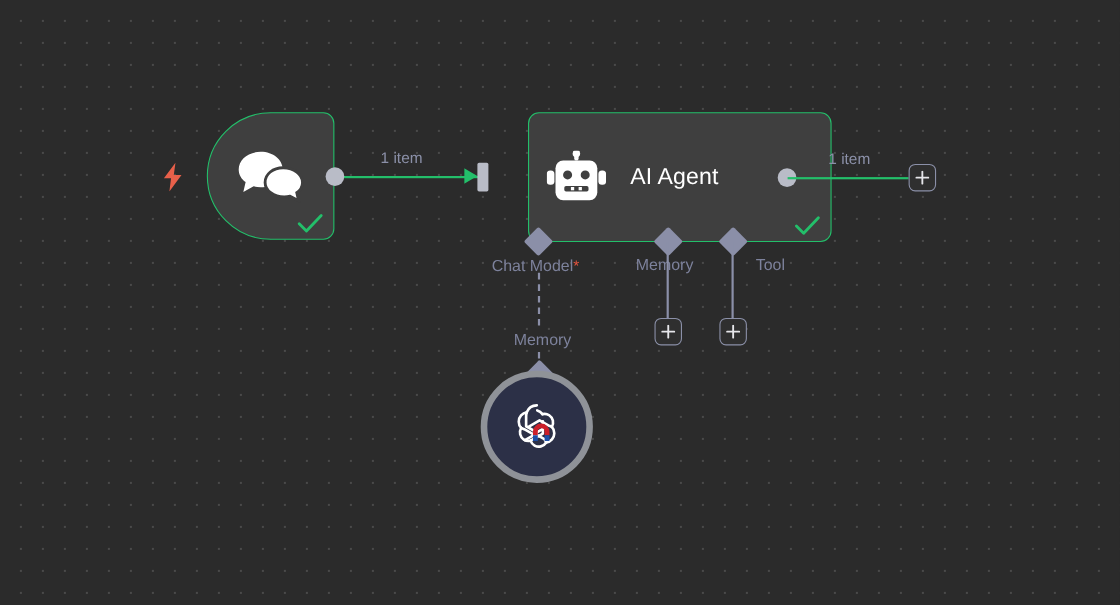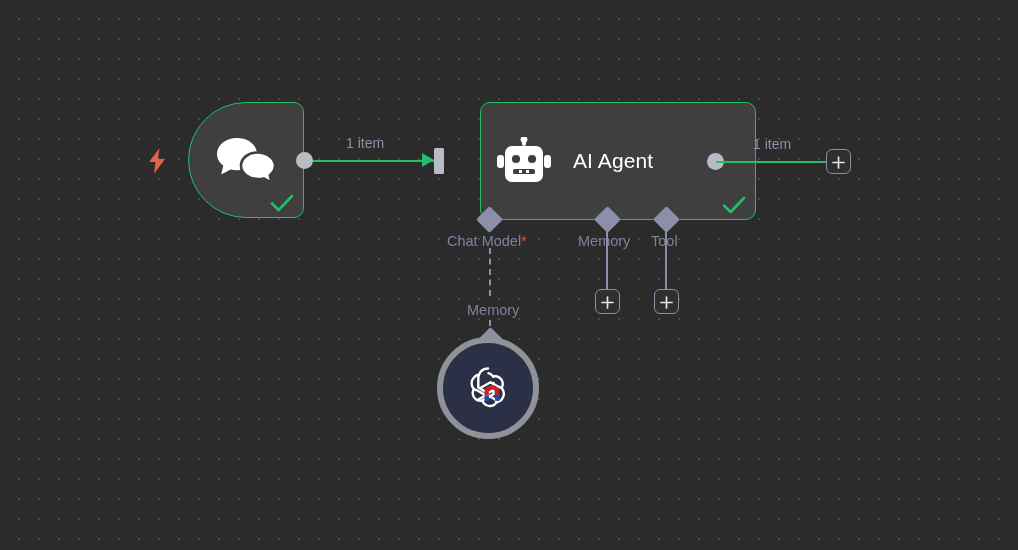--- a/index.html
+++ b/index.html
@@ -135,21 +135,21 @@
 
   
   .sub-label {
     color: #7d829c;
     font-size: 14.5px;
     white-space: nowrap;
     text-align: right;
   }
   #lbl-chat-model { left: 447px; top: 233px; }
   #lbl-memory     { left: 578px; top: 233px; }
-  #lbl-tool       { left: 651px; top: 233px; }
+  #lbl-tool       { left: 687px; top: 233px; }
   #lbl-model      { left: 467px; top: 302px; }
   .required-star { color: #e8543f; font-size: 14px; }
 
   
   .wire-v-solid {
     width: 2px;
     background: #8b8fa8;
   }
   #v-memory { left: 606px; top: 220px; height: 70px; }
   #v-tool   { left: 665px; top: 220px; height: 70px; }

